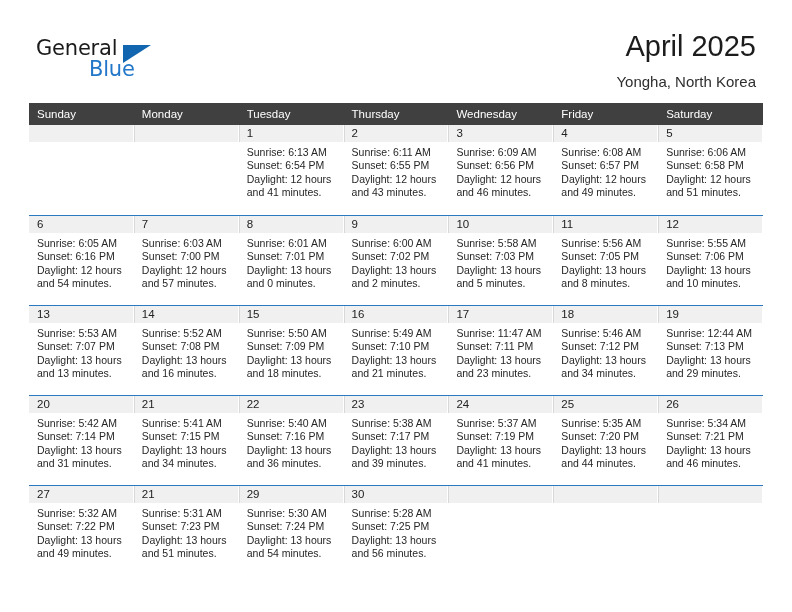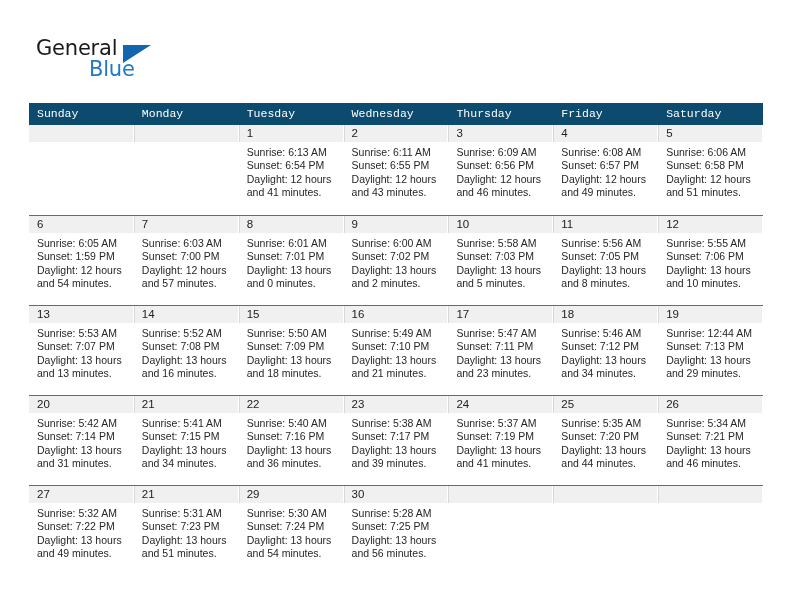--- a/index.html
+++ b/index.html
@@ -89,23 +89,22 @@
 
   
   .calendar {
     position: absolute;
     left: 29px;
     top: 103px;
     width: 734px;
   }
   .weekday-row {
     display: flex;
-    background: #0c4a6e;
+    background: #404040;
     height: 22px;
-    font-family: Liberation Mono, monospace;
   }
   .weekday-cell {
     flex: 1 1 0;
     color: #ffffff;
     font-size: 11.5px;
     line-height: 22px;
     padding-left: 8px;
     box-sizing: border-box;
     white-space: nowrap;
     overflow: hidden;
@@ -166,31 +165,35 @@
 <div class="page">
 
   <div class="header">
 
     <div class="logo">
       <span class="logo-general">General</span>
       <span class="logo-triangle"></span>
       <span class="logo-blue">Blue</span>
     </div>
 
+    <div class="title-block">
+      <div class="cal-title">April 2025</div>
+      <div class="cal-subtitle">Yongha, North Korea</div>
+    </div>
 
   </div>
 
   <div class="calendar">
 
     <div class="weekday-row">
       <div class="weekday-cell">Sunday</div>
       <div class="weekday-cell">Monday</div>
       <div class="weekday-cell">Tuesday</div>
+      <div class="weekday-cell">Thursday</div>
       <div class="weekday-cell">Wednesday</div>
-      <div class="weekday-cell">Thursday</div>
       <div class="weekday-cell">Friday</div>
       <div class="weekday-cell">Saturday</div>
     </div>
 
     <div class="week-row first">
       <div class="day-cell">
         <div class="day-band">
             <span class="day-num"></span>
           </div>
         <div class="day-info">
@@ -268,21 +271,21 @@
       </div>
     </div>
 
     <div class="week-row">
       <div class="day-cell">
         <div class="day-band">
             <span class="day-num">6</span>
           </div>
         <div class="day-info">
           <div>Sunrise: 6:05 AM</div>
-          <div>Sunset: 1:59 PM</div>
+          <div>Sunset: 6:16 PM</div>
           <div>Daylight: 12 hours</div>
           <div>and 54 minutes.</div>
         </div>
       </div>
       <div class="day-cell">
         <div class="day-band">
             <span class="day-num">7</span>
           </div>
         <div class="day-info">
           <div>Sunrise: 6:03 AM</div>
@@ -391,21 +394,21 @@
           <div>Sunset: 7:10 PM</div>
           <div>Daylight: 13 hours</div>
           <div>and 21 minutes.</div>
         </div>
       </div>
       <div class="day-cell">
         <div class="day-band">
             <span class="day-num">17</span>
           </div>
         <div class="day-info">
-          <div>Sunrise: 5:47 AM</div>
+          <div>Sunrise: 11:47 AM</div>
           <div>Sunset: 7:11 PM</div>
           <div>Daylight: 13 hours</div>
           <div>and 23 minutes.</div>
         </div>
       </div>
       <div class="day-cell">
         <div class="day-band">
             <span class="day-num">18</span>
           </div>
         <div class="day-info">

